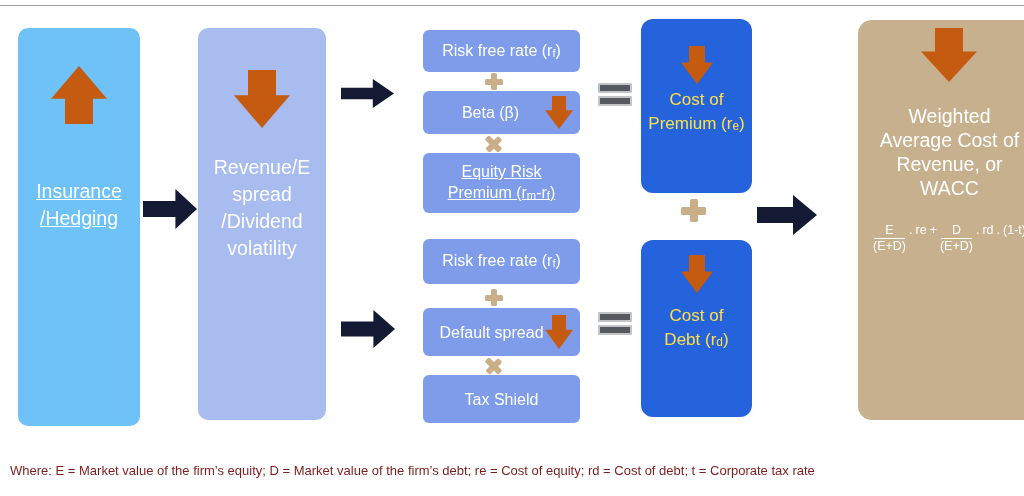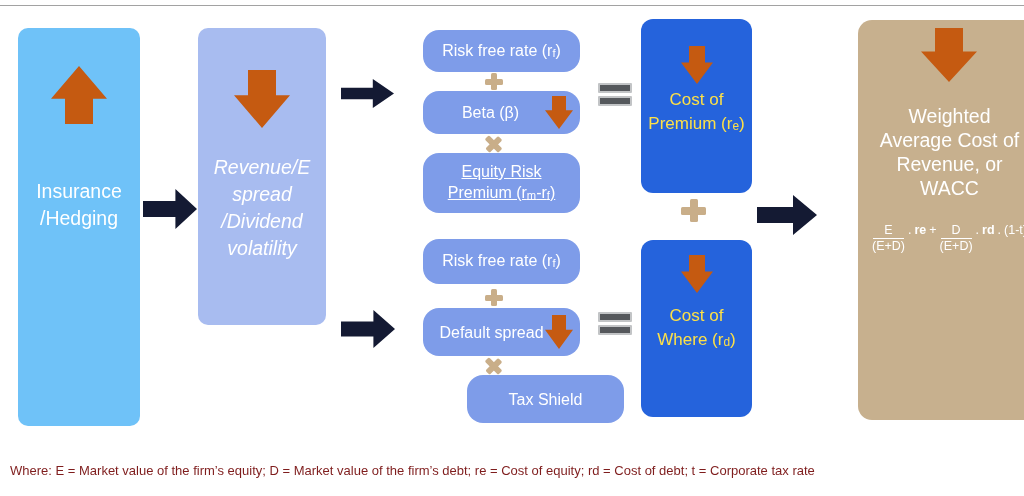--- a/index.html
+++ b/index.html
@@ -3,32 +3,32 @@
 <meta charset="utf-8">
 <style>
   * { margin:0; padding:0; box-sizing:border-box; }
   body { background:#ffffff; font-family:"Liberation Sans", sans-serif; }
   .canvas { position:relative; width:1024px; height:496px; background:#ffffff; overflow:hidden; }
   .topline { position:absolute; left:0; top:5px; width:100%; height:1px; background:#a2a2a2; }
 
   .box { position:absolute; color:#ffffff; }
 
   .insurance-box { left:18px; top:28px; width:122px; height:398px; background:#6FC2F8; border-radius:10px; }
-  .revenue-box   { left:198px; top:28px; width:128px; height:297px; background:#A8BCF0; border-radius:10px;font-style:italic; }
+  .revenue-box   { left:198px; top:28px; width:128px; height:392px; background:#A8BCF0; border-radius:10px; }
   .box-label-lg { position:absolute; left:0; width:100%; text-align:center; font-size:19.5px; line-height:27px; color:#fff; }
-  .insurance-box .box-label-lg { top:150px; }
+  .insurance-box .box-label-lg { top:150px;text-decoration:underline; }
   .revenue-box .box-label-lg { top:126px; }
 
-  .stack-box { left:423px; width:157px; background:#7E9CE9; border-radius:16px; display:flex; align-items:center; justify-content:center; text-align:center; font-size:16px; line-height:21px; color:#fff; }
+  .stack-box { left:423px; width:157px; background:#7E9CE9; border-radius:6px; display:flex; align-items:center; justify-content:center; text-align:center; font-size:16px; line-height:21px; color:#fff; }
   .box-a { top:30px; height:42px; }
   .box-b { top:91px; height:43px; }
   .box-c { top:153px; height:60px;text-decoration:underline; }
   .box-d { top:239px; height:45px; }
   .box-e { top:308px; height:48px; }
-  .box-f { top:375px; height:48px;margin-left:44px; }
+  .box-f { top:375px; height:48px; }
 
   .cost-box { left:641px; width:111px; background:#2563DC; border-radius:12px; }
   .cost-equity { top:19px; height:174px; }
   .cost-debt { top:240px; height:177px; }
   .cost-label { position:absolute; left:0; width:100%; text-align:center; font-size:17px; line-height:24px; color:#fde047; }
   .cost-equity .cost-label { top:69px; }
   .cost-debt .cost-label { top:64px; }
 
   .wacc-box { left:818px; top:20px; width:183px; height:400px; background:#C7B08E; border-radius:14px;margin-left:40px; }
   .wacc-title { position:absolute; left:0; top:84px; width:100%; text-align:center; font-size:19.5px; line-height:24px; color:#fff; }
@@ -46,21 +46,21 @@
   .times { transform:rotate(45deg); }
   .cross-big { --t:8px; }
 
   .equals { position:absolute; display:flex; flex-direction:column; gap:3px; }
   .equals .bar { width:34px; height:10px; background:#55585C; border:2px solid #C2C4C6; border-radius:1px; }
 
   
   .formula { position:absolute; left:0; top:203px; width:100%; display:flex; justify-content:center; align-items:flex-start; gap:3px; color:#fff; font-size:12.5px; line-height:1.2; }
   .frac { display:flex; flex-direction:column; align-items:center; }
   .frac .num { border-bottom:1.5px solid #fff; padding:0 11px; }
-  .bold { font-weight:bold; }
+  .bold { font-weight:normal; }
 
   .caption { position:absolute; left:10px; top:462px; width:1010px; font-size:13px; line-height:18px; color:#7f1d1d; }
 </style>
 </head>
 <body>
 
 <div class="canvas">
   <div class="topline"></div>
 
   <div class="box insurance-box">
@@ -168,21 +168,21 @@
   <span class="cross cross-big" style="left:681px; top:199px; width:25px; height:23px;"></span>
 
   <div class="box cost-box cost-debt">
     <div class="arrow" style="left:40px; top:15px; width:32px; height:38px;">
       <svg viewBox="0 0 56 60" preserveAspectRatio="none">
           <polygon points="14,0 42,0 42,26 56,26 28,60 0,26 14,26" fill="#C55A11"></polygon>
         </svg>
     </div>
     <div class="cost-label">
       <div>Cost of</div>
-      <div><span>Where (r</span><span class="sub">d</span><span>)</span></div>
+      <div><span>Debt (r</span><span class="sub">d</span><span>)</span></div>
     </div>
   </div>
 
   <div class="arrow" style="left:757px; top:195px; width:60px; height:40px;">
     <svg viewBox="0 0 60 40" preserveAspectRatio="none">
         <polygon points="0,12 36,12 36,0 60,20 36,40 36,28 0,28" fill="#141A33"></polygon>
       </svg>
   </div>
 
   <div class="box wacc-box">

